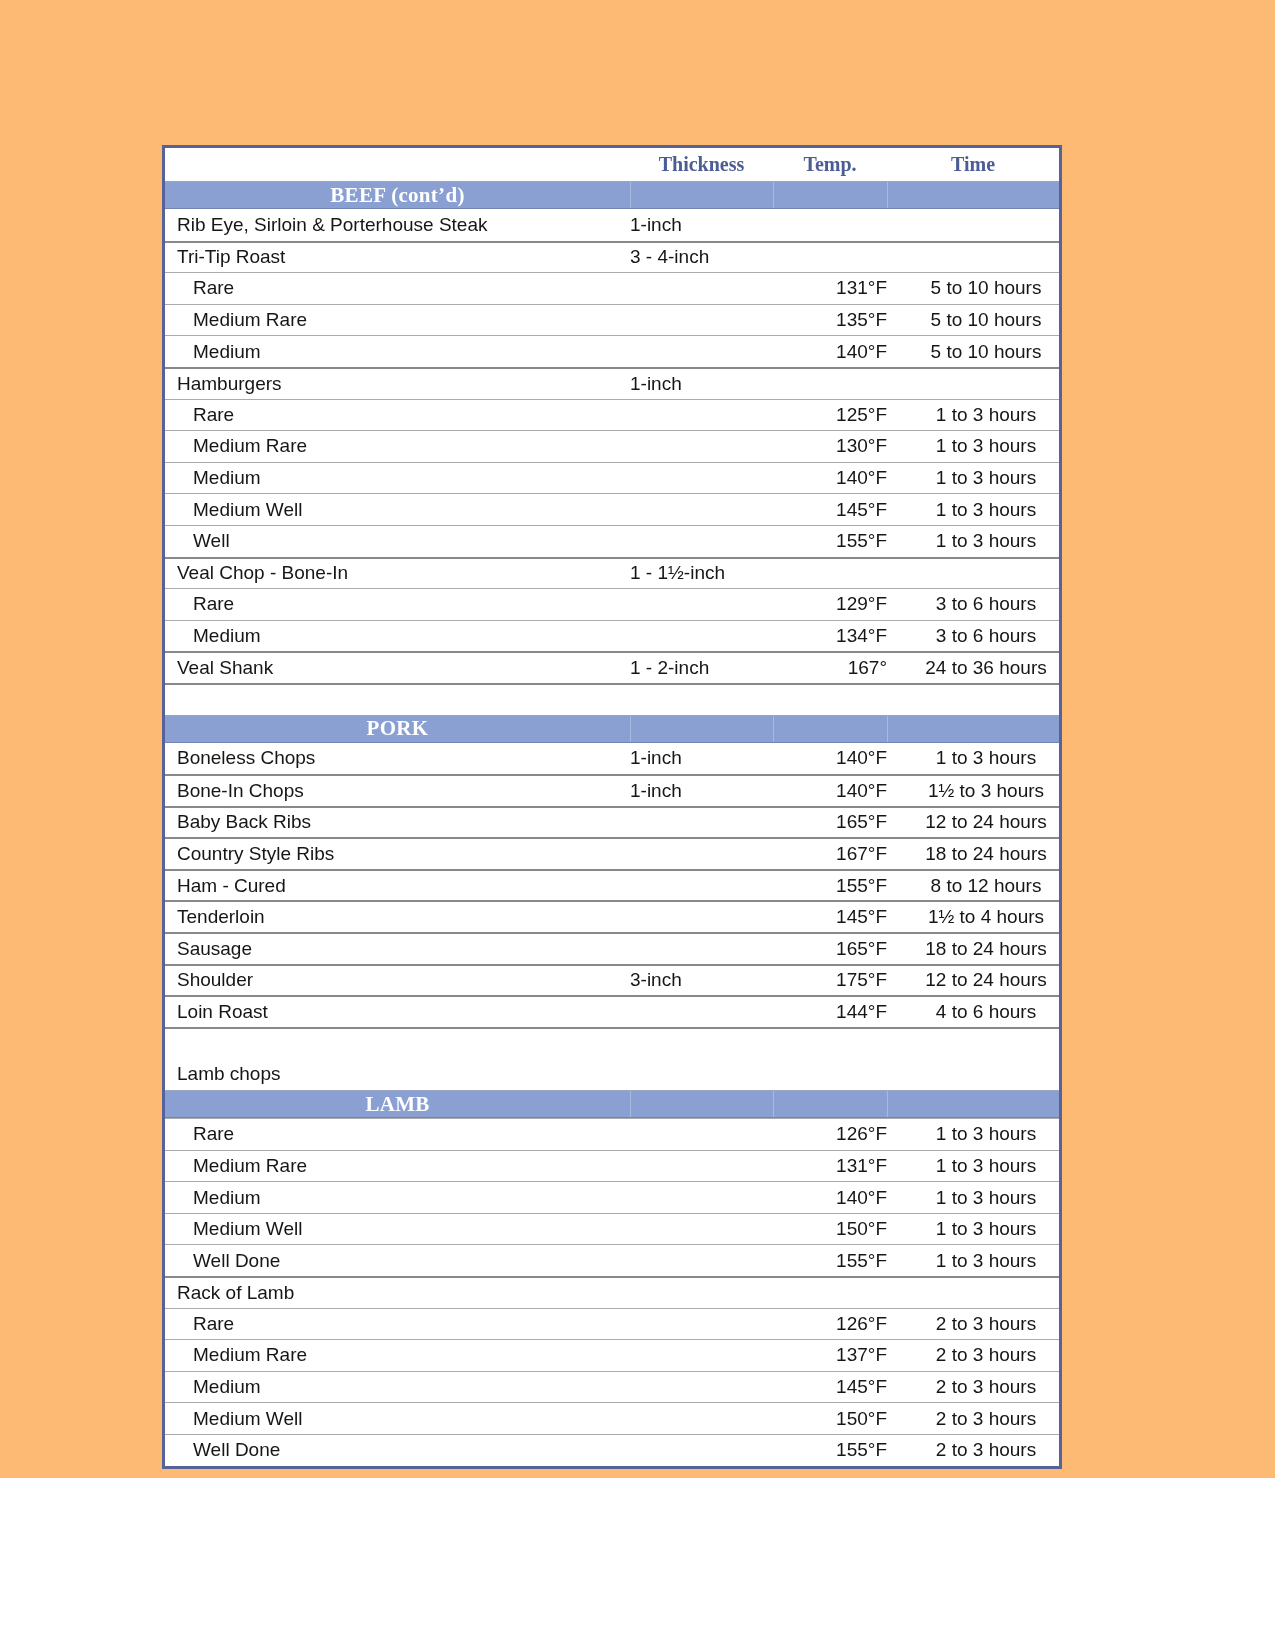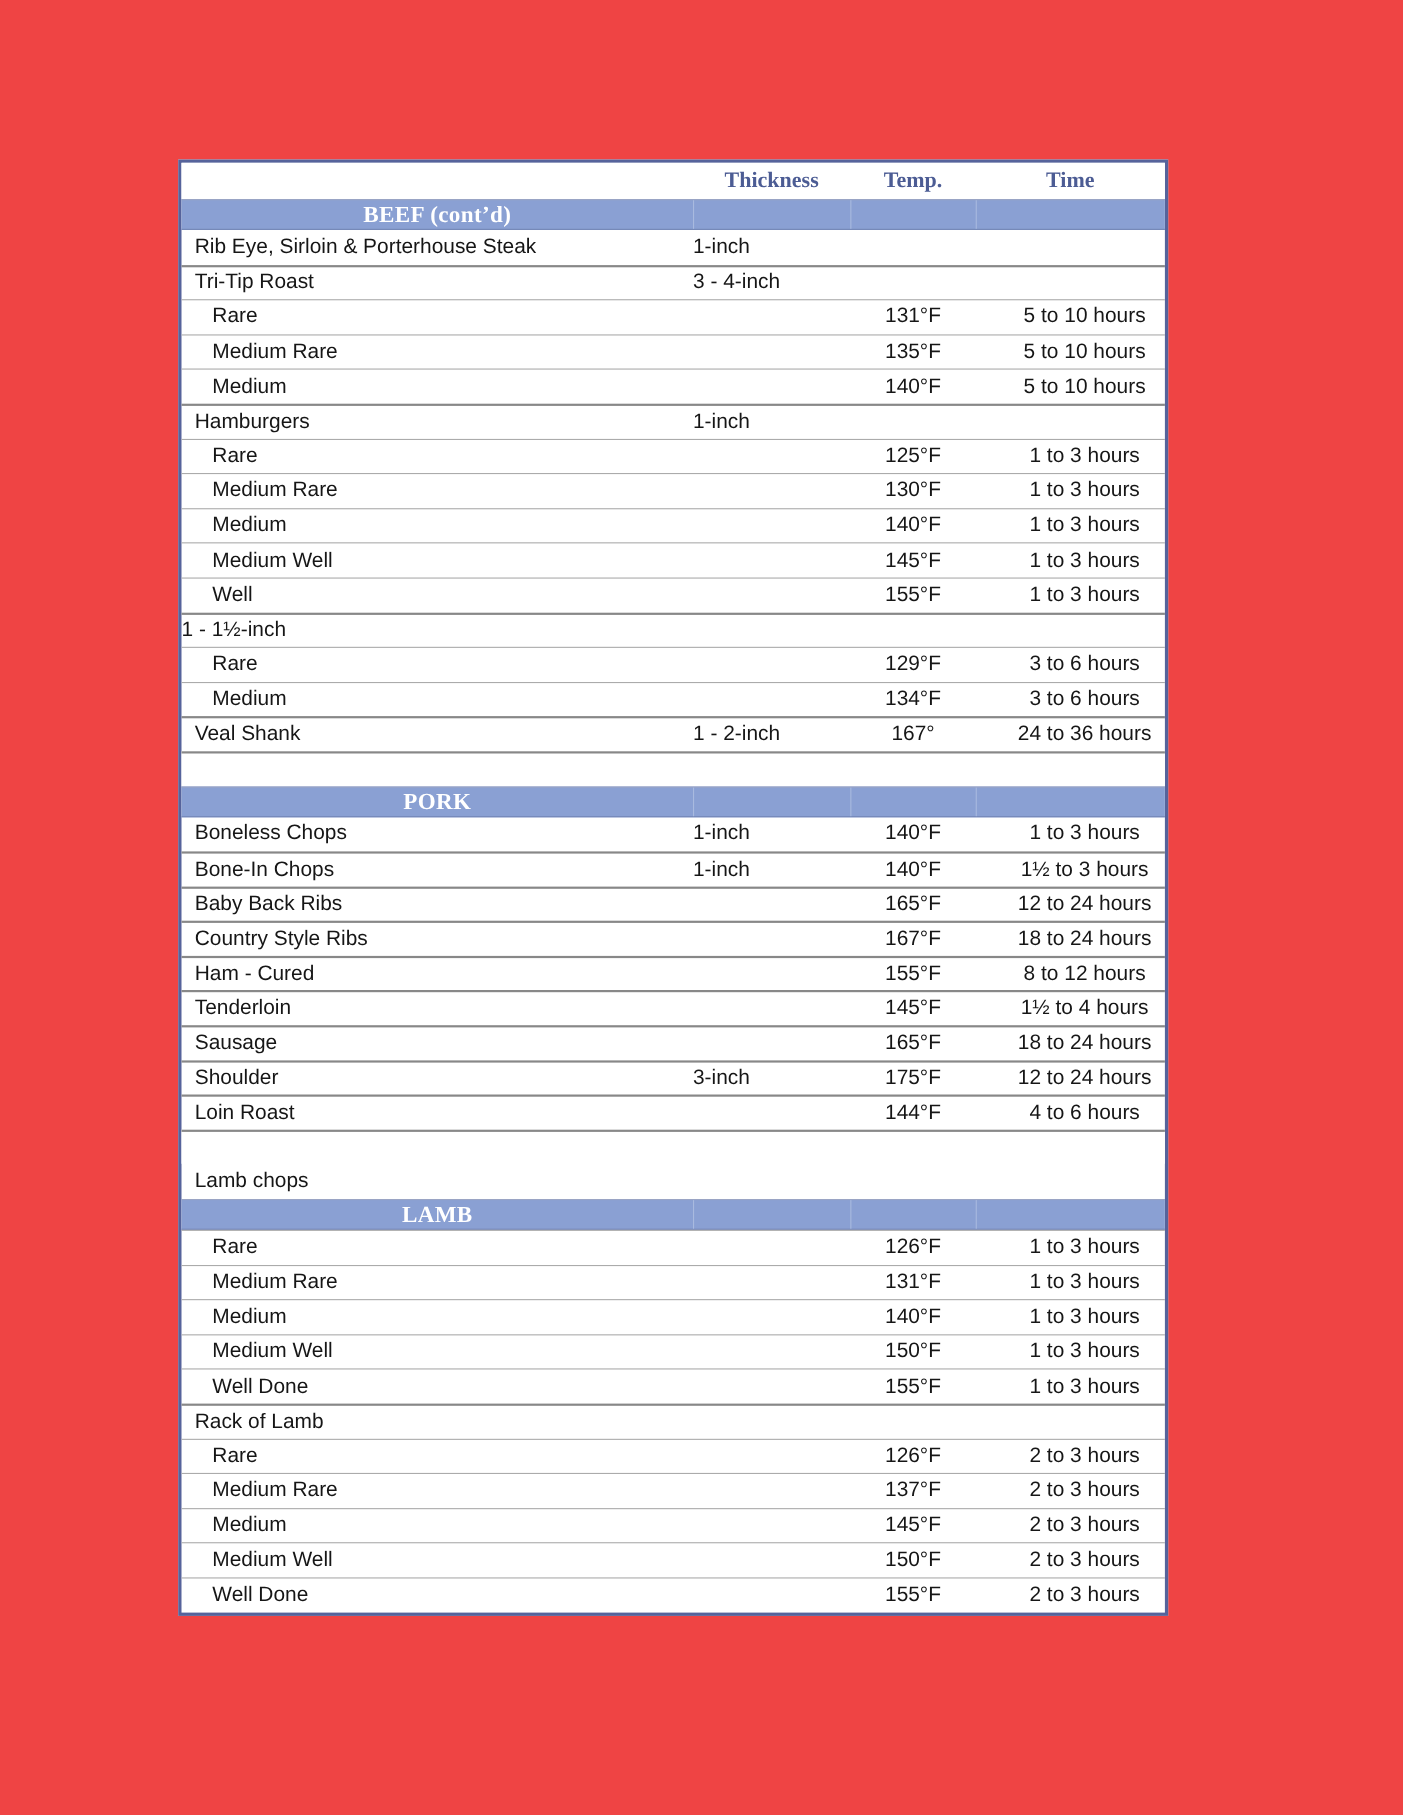--- a/index.html
+++ b/index.html
@@ -1,19 +1,19 @@
 <!DOCTYPE html>
 <html><head>
 <meta charset="utf-8">
 <style>
   html,body{margin:0;padding:0;}
   .page{
     position:relative;
-    width:1275px;height:1650px;
-    background:#ef4444;
+    width:1275px;height:1478px;
+    background:#fdba74;
     font-family:"Liberation Sans","DejaVu Sans",sans-serif;
     color:#161616;
     overflow:hidden;
   }
   .doc-table{
     position:absolute;
     left:162px;top:145px;
     width:900px;
     box-sizing:border-box;
     border:3px solid #56639B;
@@ -61,21 +61,21 @@
     font-size:19px;
   }
   .data-row{border-top:1px solid #ABABAB;}
   .data-row.group{border-top:2px solid #888888;}
   .data-row.first{border-top:none;}
   .spacer-row{border-top:2px solid #888888;background:#ffffff;}
   .c{overflow:hidden;white-space:nowrap;}
   .item-cell{padding-left:12px;text-align:left;}
   .sub .item-cell{padding-left:28px;}
   .thick-cell{text-align:left;}
-  .temp-cell{text-align:center;}
+  .temp-cell{text-align:right;}
   .time-cell{text-align:center;padding-left:26px;}
 </style>
 </head>
 <body>
 
 <div class="page">
   <div class="doc-table">
     <div class="row colhead-row">
       <div class="c"></div>
       <div class="c">Thickness</div>
@@ -149,20 +149,21 @@
           <div class="c temp-cell">145°F</div>
           <div class="c time-cell">1 to 3 hours</div>
         </div>
         <div class="row data-row sub">
           <div class="c item-cell">Well</div>
           <div class="c thick-cell"></div>
           <div class="c temp-cell">155°F</div>
           <div class="c time-cell">1 to 3 hours</div>
         </div>
         <div class="row data-row group">
+          <div class="c item-cell">Veal Chop - Bone-In</div>
           <div class="c thick-cell">1 - 1½-inch</div>
           <div class="c temp-cell"></div>
           <div class="c time-cell"></div>
         </div>
         <div class="row data-row sub">
           <div class="c item-cell">Rare</div>
           <div class="c thick-cell"></div>
           <div class="c temp-cell">129°F</div>
           <div class="c time-cell">3 to 6 hours</div>
         </div>

